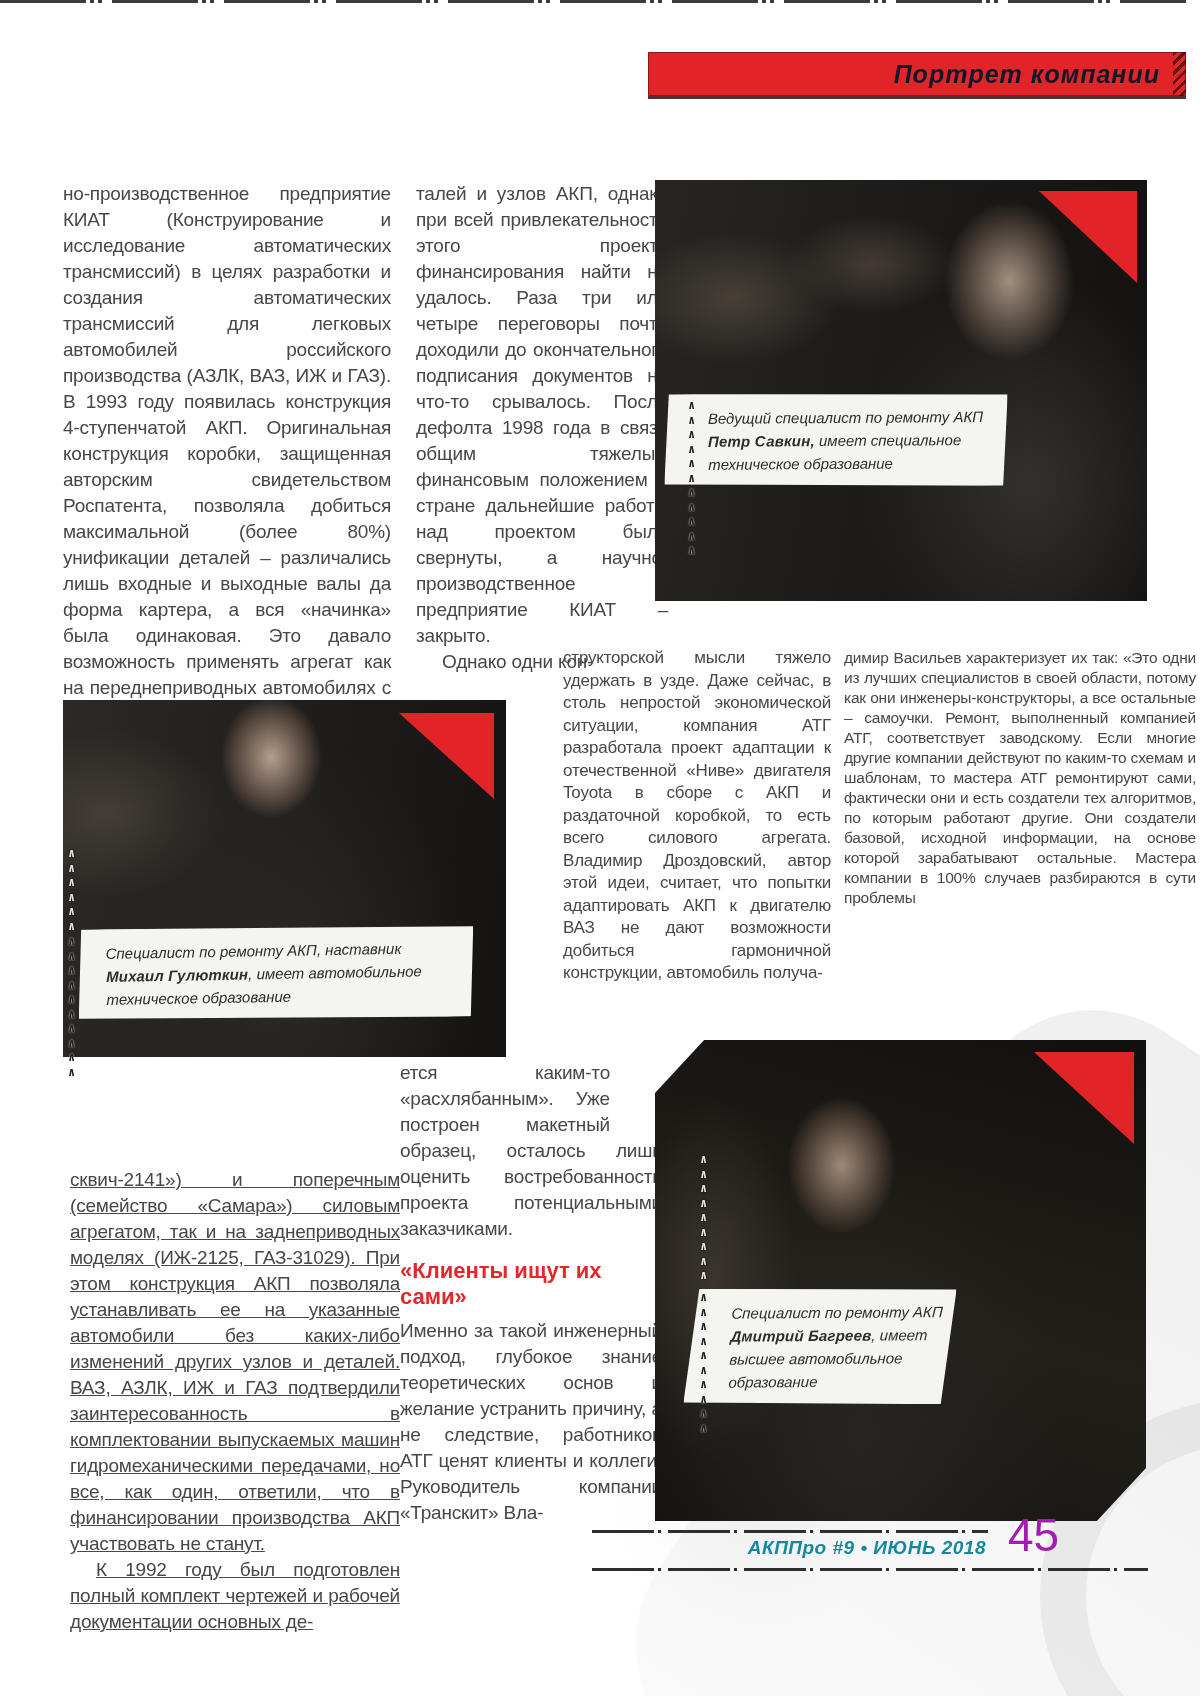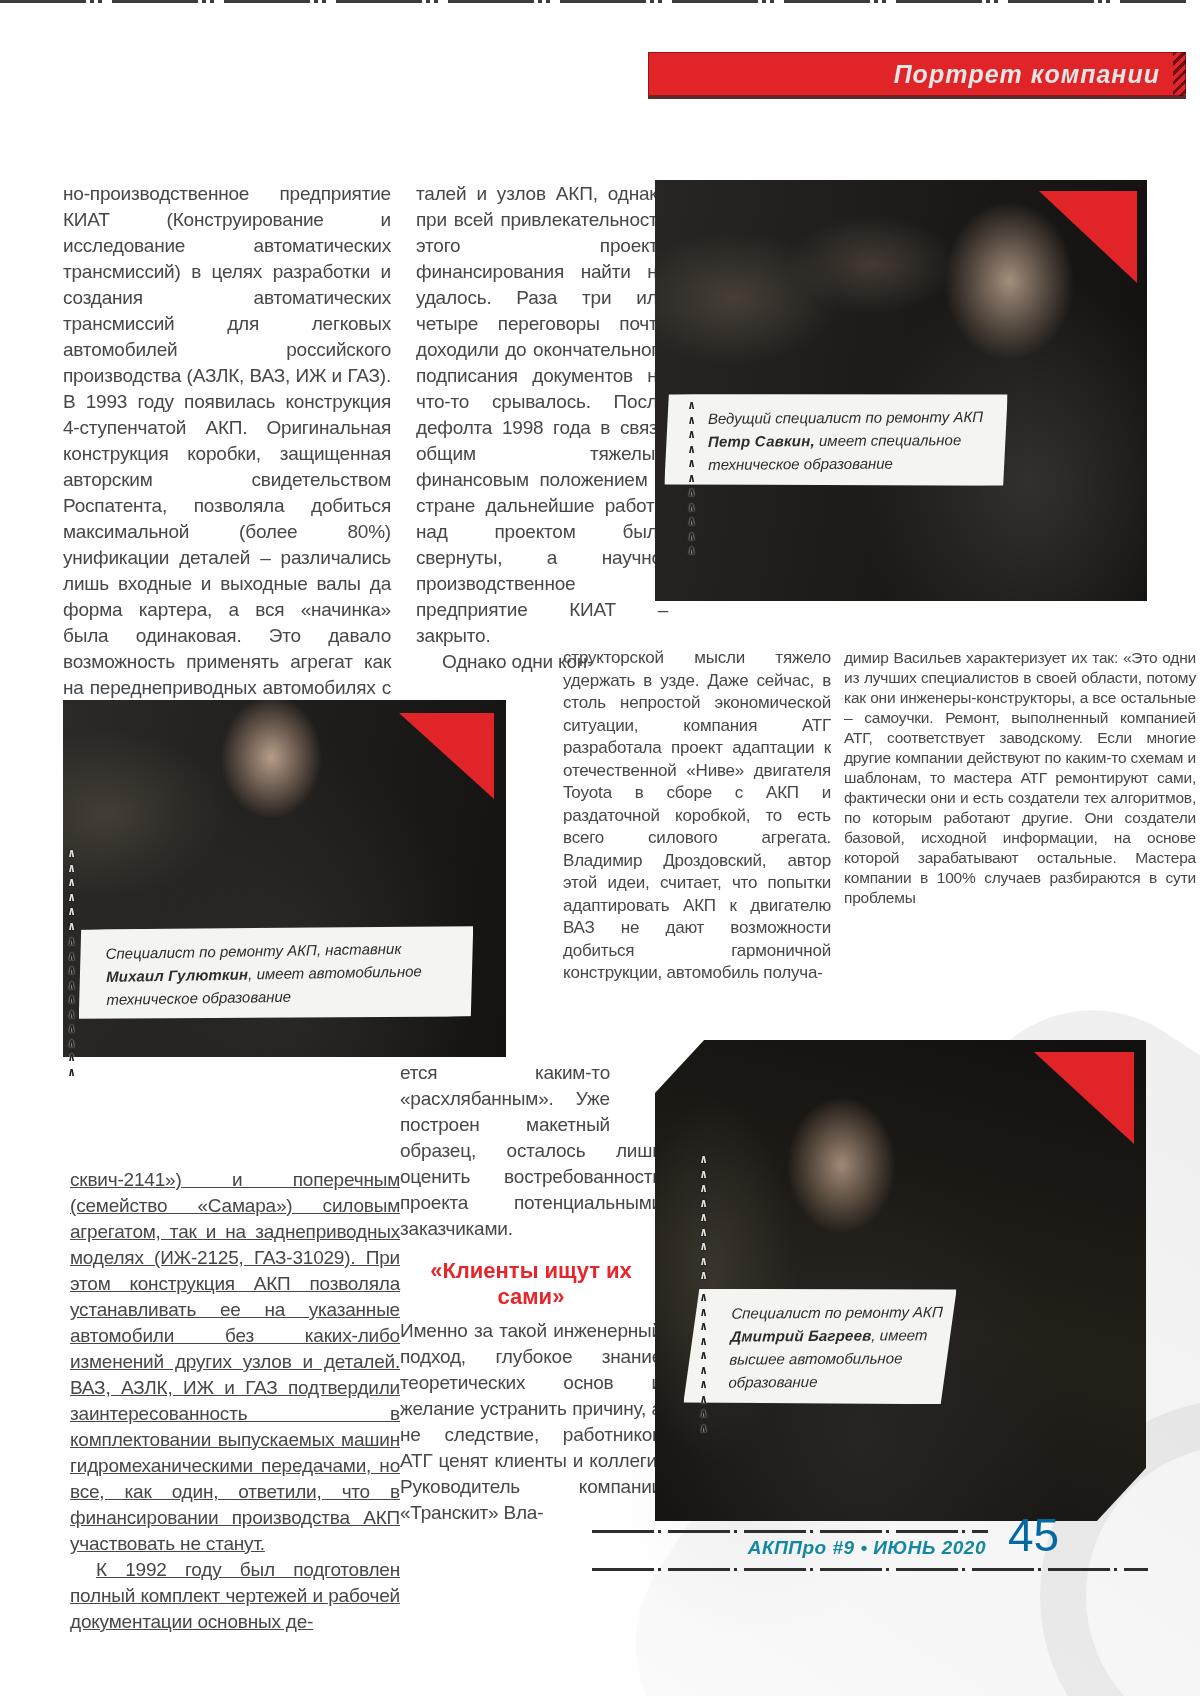--- a/index.html
+++ b/index.html
@@ -22,40 +22,40 @@
     position:absolute;left:648px;top:52px;width:538px;height:44px;
     background:var(--accent-red);
     box-shadow:inset 0 0 0 1px rgba(0,0,0,.35),0 3px 0 rgba(60,8,8,.85);
   }
   .header-bar .hatch{
     position:absolute;right:0;top:0;width:13px;height:100%;
     background:repeating-linear-gradient(135deg,rgba(0,0,0,.5) 0 3px,transparent 3px 7px);
   }
   .header-title{
     position:absolute;right:26px;top:0;line-height:44px;
-    color:#e5e5e5;font-style:italic;font-weight:bold;font-size:25px;letter-spacing:1px;
+    color:#0f172a;font-style:italic;font-weight:bold;font-size:25px;letter-spacing:1px;
     white-space:nowrap;
   }
   
   .txt{
     position:absolute;text-align:justify;color:#474747;
     font-size:19px;line-height:26px;letter-spacing:-0.2px;
   }
   .txt p{margin:0;}
   .txt p.indent{text-indent:26px;}
   #c1a{left:63px;top:181px;width:328px;}
   #c1b{left:70px;top:1167px;width:330px;text-decoration:underline;}
   #c2a{left:416px;top:181px;width:252px;}
   #c2b{left:523px;top:647px;width:268px;font-size:17px;line-height:22.5px;margin-left:40px;}
   #c2c{left:400px;top:1060px;width:262px;}
   #c3 {left:844px;top:648px;width:352px;font-size:15.5px;line-height:20px;}
   .notch{float:right;width:52px;height:74px;}
   .section-heading{
     color:var(--heading-red);font-weight:bold;font-size:22px;line-height:26px;
-    letter-spacing:0;margin:16px 0 8px 0;text-align:center;
+    letter-spacing:0;margin:16px 0 8px 0;text-align:left;
   }
   
   .photo{position:absolute;z-index:2;background:#181614;}
   #photo1{
     left:655px;top:180px;width:492px;height:421px;
     background:
       radial-gradient(90px 110px at 72% 24%,rgba(178,156,136,.9),rgba(120,100,85,.35) 55%,transparent 72%),
       radial-gradient(220px 270px at 76% 72%,rgba(52,50,48,.95),transparent 78%),
       radial-gradient(150px 95px at 16% 28%,rgba(98,88,74,.55),transparent 70%),
       radial-gradient(120px 70px at 44% 20%,rgba(112,97,82,.45),transparent 70%),
@@ -115,21 +115,21 @@
   .foot-rule{position:absolute;height:3px;z-index:6;
     background:repeating-linear-gradient(90deg,#2e2e2e 0 62px,transparent 62px 66px,#2e2e2e 66px 69px,transparent 69px 76px);}
   #frule1{left:592px;top:1530px;width:396px;}
   #frule2{left:592px;top:1568px;width:556px;}
   .journal{
     position:absolute;left:592px;top:1537px;width:394px;text-align:right;z-index:6;
     color:var(--footer-teal);font-weight:bold;font-style:italic;font-size:19px;letter-spacing:.5px;
   }
   .page-number{
     position:absolute;left:1008px;top:1510px;z-index:6;
-    color:#0369a1;font-size:46px;line-height:50px;
+    color:#a21caf;font-size:46px;line-height:50px;
   }
   
   .wm{position:absolute;z-index:0;}
   #wm1{left:770px;top:1060px;width:620px;height:860px;transform:rotate(33deg);
        background:linear-gradient(rgba(100,100,100,.10),rgba(100,100,100,.03));border-radius:130px;}
   #wm2{left:1040px;top:1400px;width:300px;height:300px;border:46px solid rgba(0,0,0,.05);border-radius:50%;}
   #wm3{left:540px;top:1280px;width:420px;height:420px;transform:rotate(-20deg);
        background:radial-gradient(closest-side,rgba(110,110,110,.06),transparent 70%);border-radius:50%;}
 </style>
 </head>
@@ -231,16 +231,16 @@
 ∧
 ∧
 ∧
 ∧</div>
   <div class="cap" id="cap3">
     <span>Специалист по ремонту АКП </span><b>Дмитрий Багреев</b><span>, имеет высшее автомобильное образование</span>
   </div>
 
   <div class="foot-rule" id="frule1"></div>
   <div class="foot-rule" id="frule2"></div>
-  <div class="journal">АКППро #9 • ИЮНЬ 2020</div>
+  <div class="journal">АКППро #9 • ИЮНЬ 2018</div>
   <div class="page-number">45</div>
 
 </div>
 
 </body></html>

